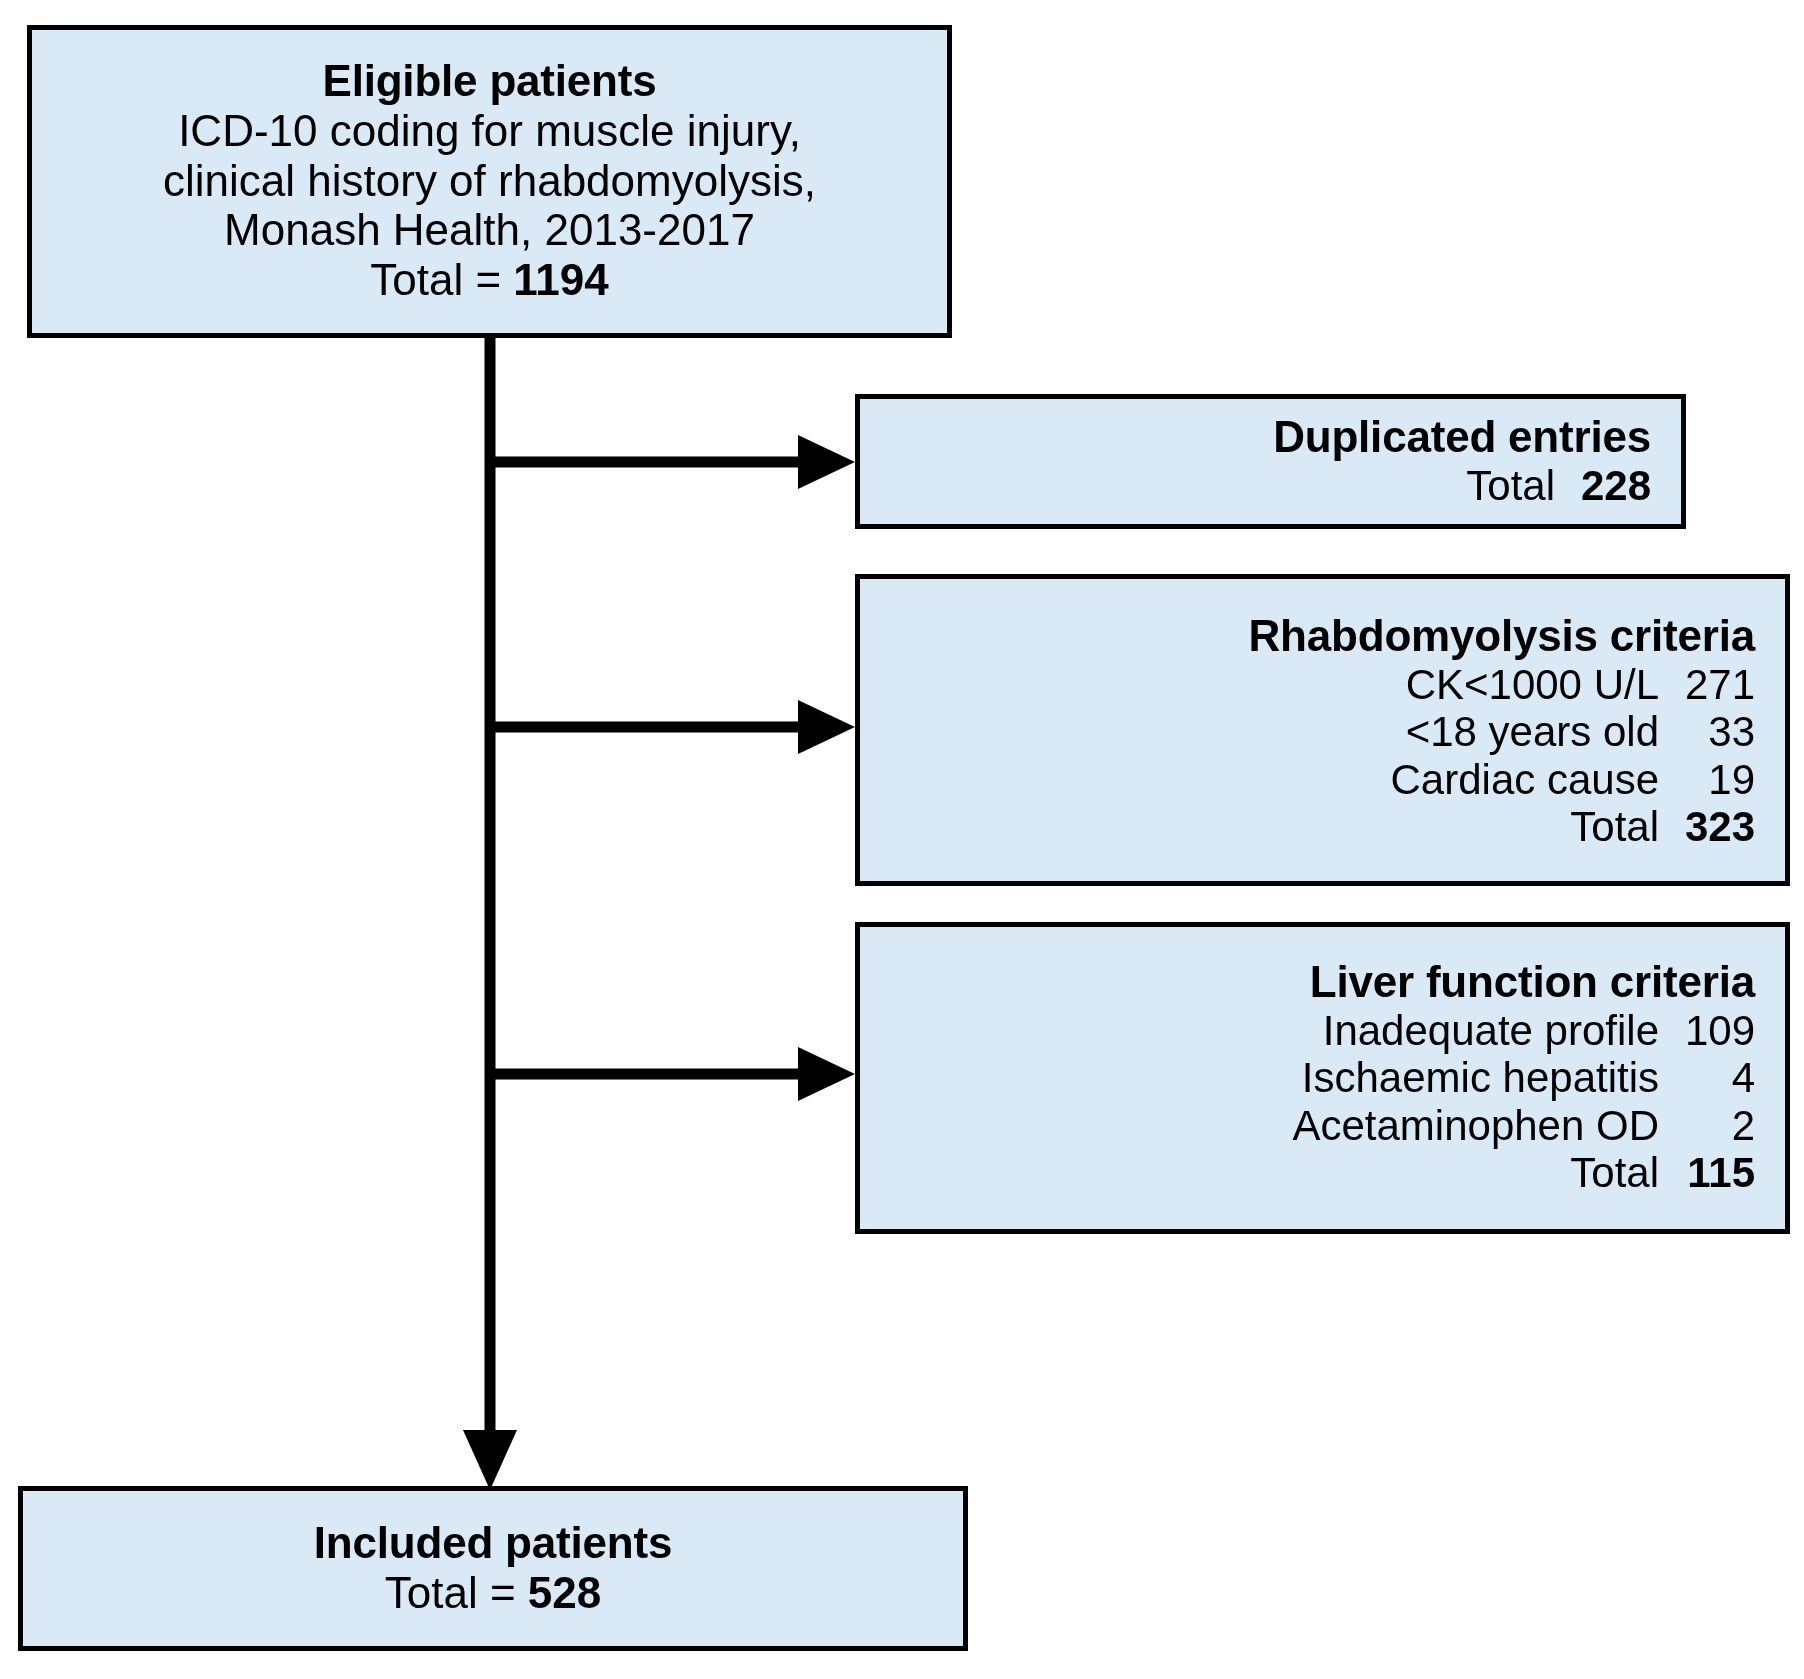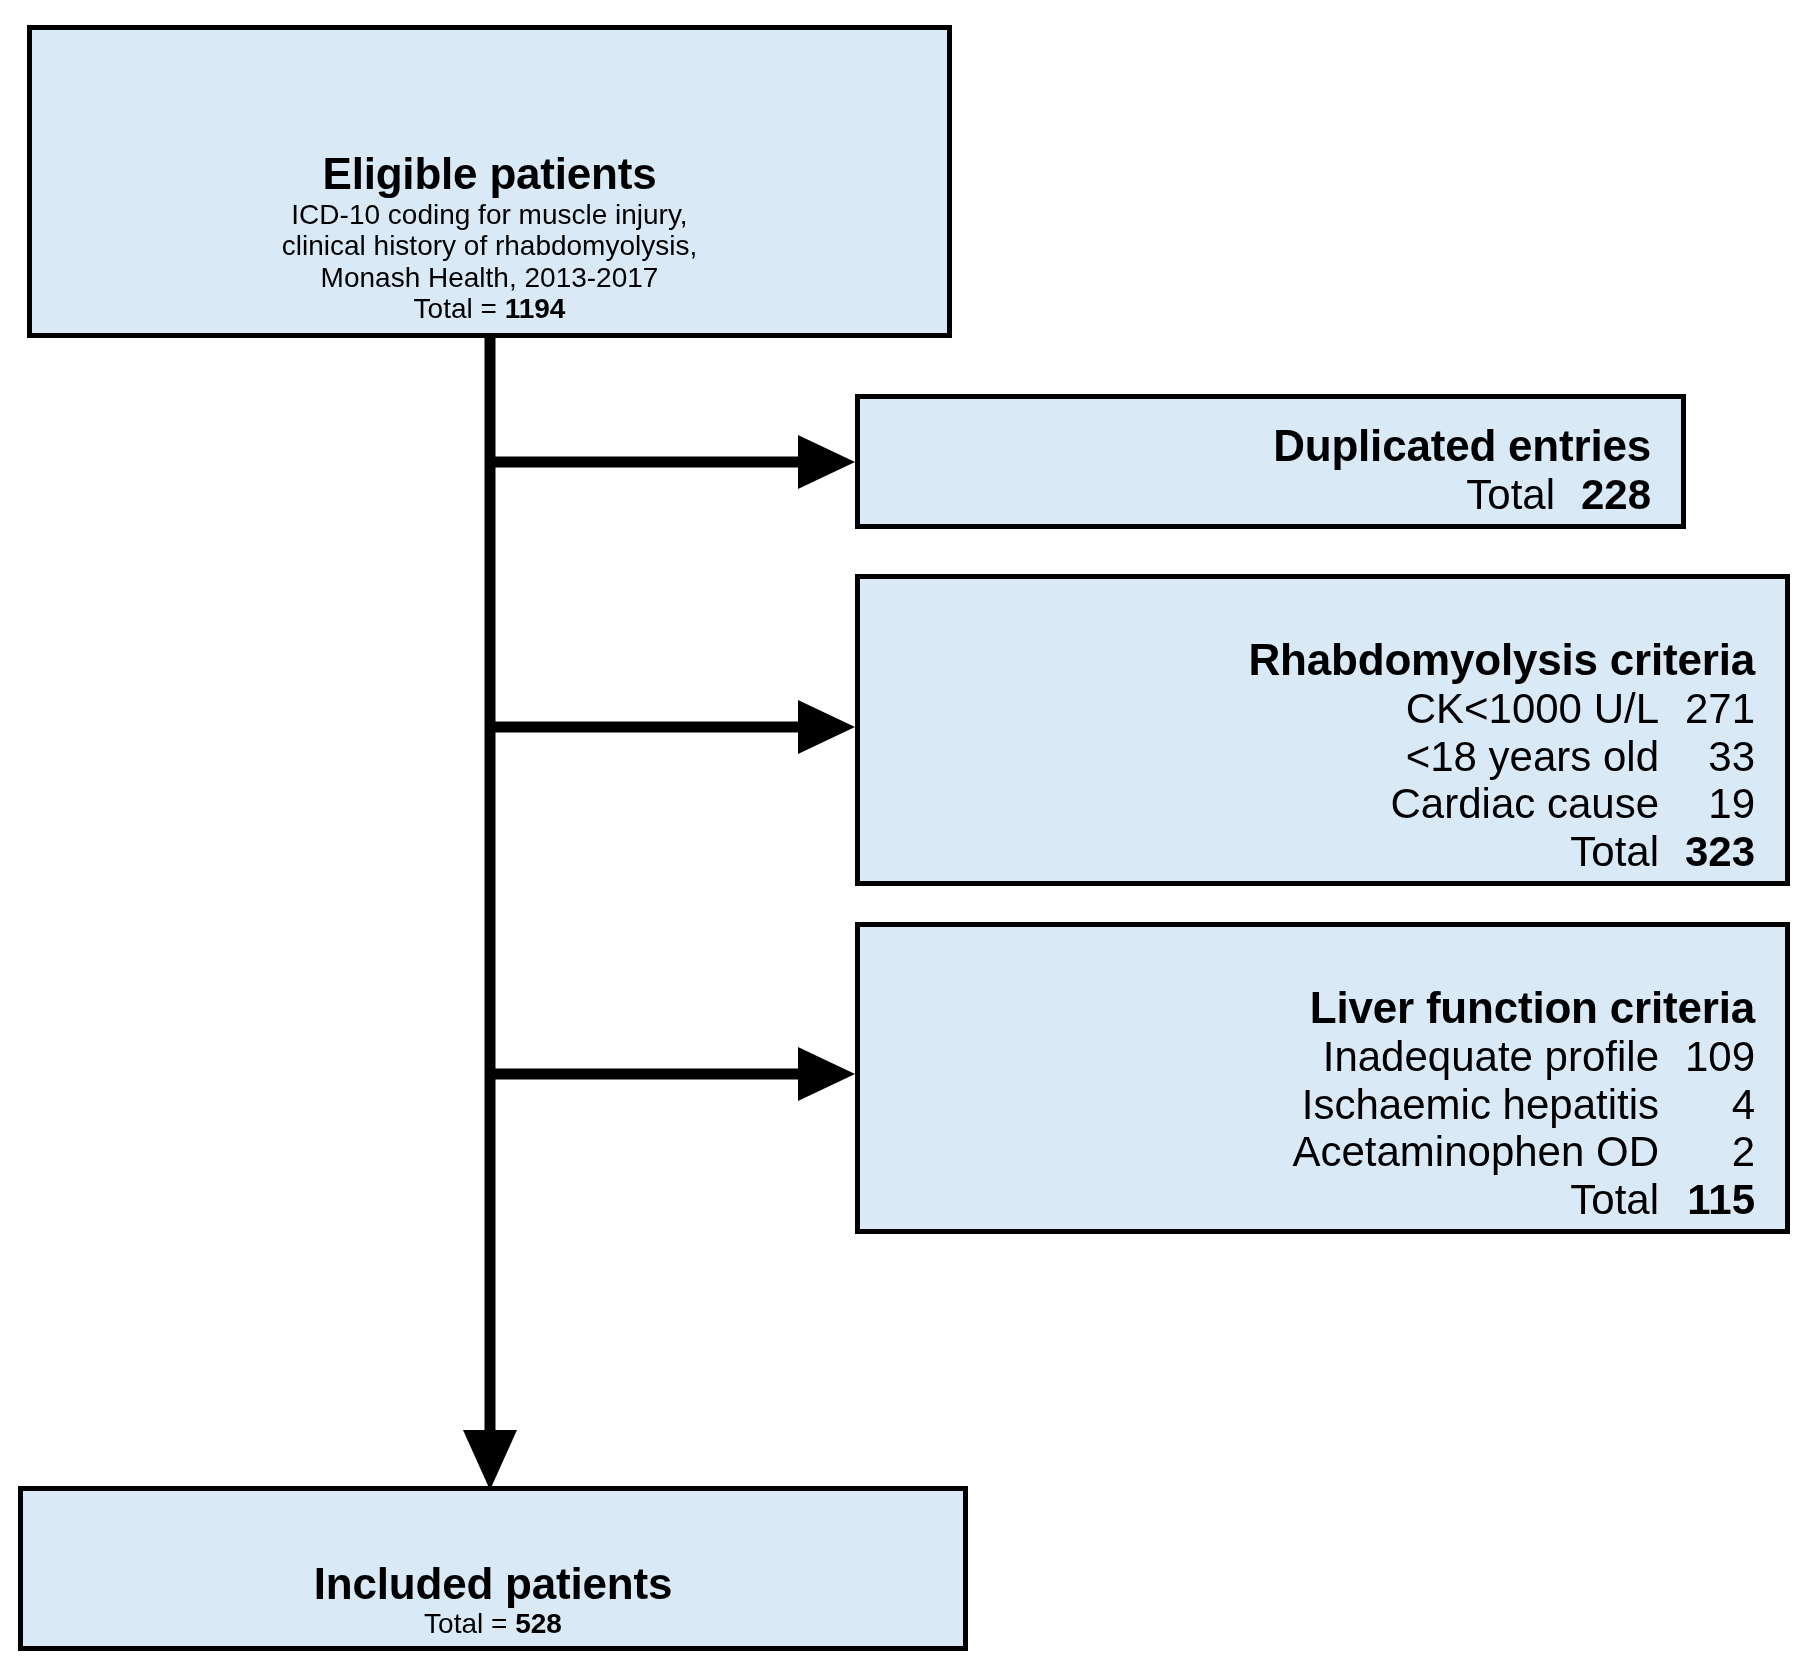--- a/index.html
+++ b/index.html
@@ -25,33 +25,33 @@
     width: 1804px;
     height: 1679px;
     pointer-events: none;
   }
   .node {
     position: absolute;
     background: #d9e9f6;
     border: 5px solid #000000;
     display: flex;
     flex-direction: column;
-    justify-content: flex-end;
+    justify-content: center;
     color: #000000;
     line-height: 1.13;
   }
   .node .line { display: block; white-space: nowrap; }
   .title {
     font-weight: bold;
     font-size: 44px;
     letter-spacing: -0.2px;
   }
   .body-line {
     font-weight: normal;
-    font-size: 28px;
+    font-size: 44px;
   }
 
   
   #node-eligible {
     left: 27px; top: 25px;
     width: 925px; height: 313px;
     text-align: center;
     padding: 6px 10px 8px 10px;
   }
   

